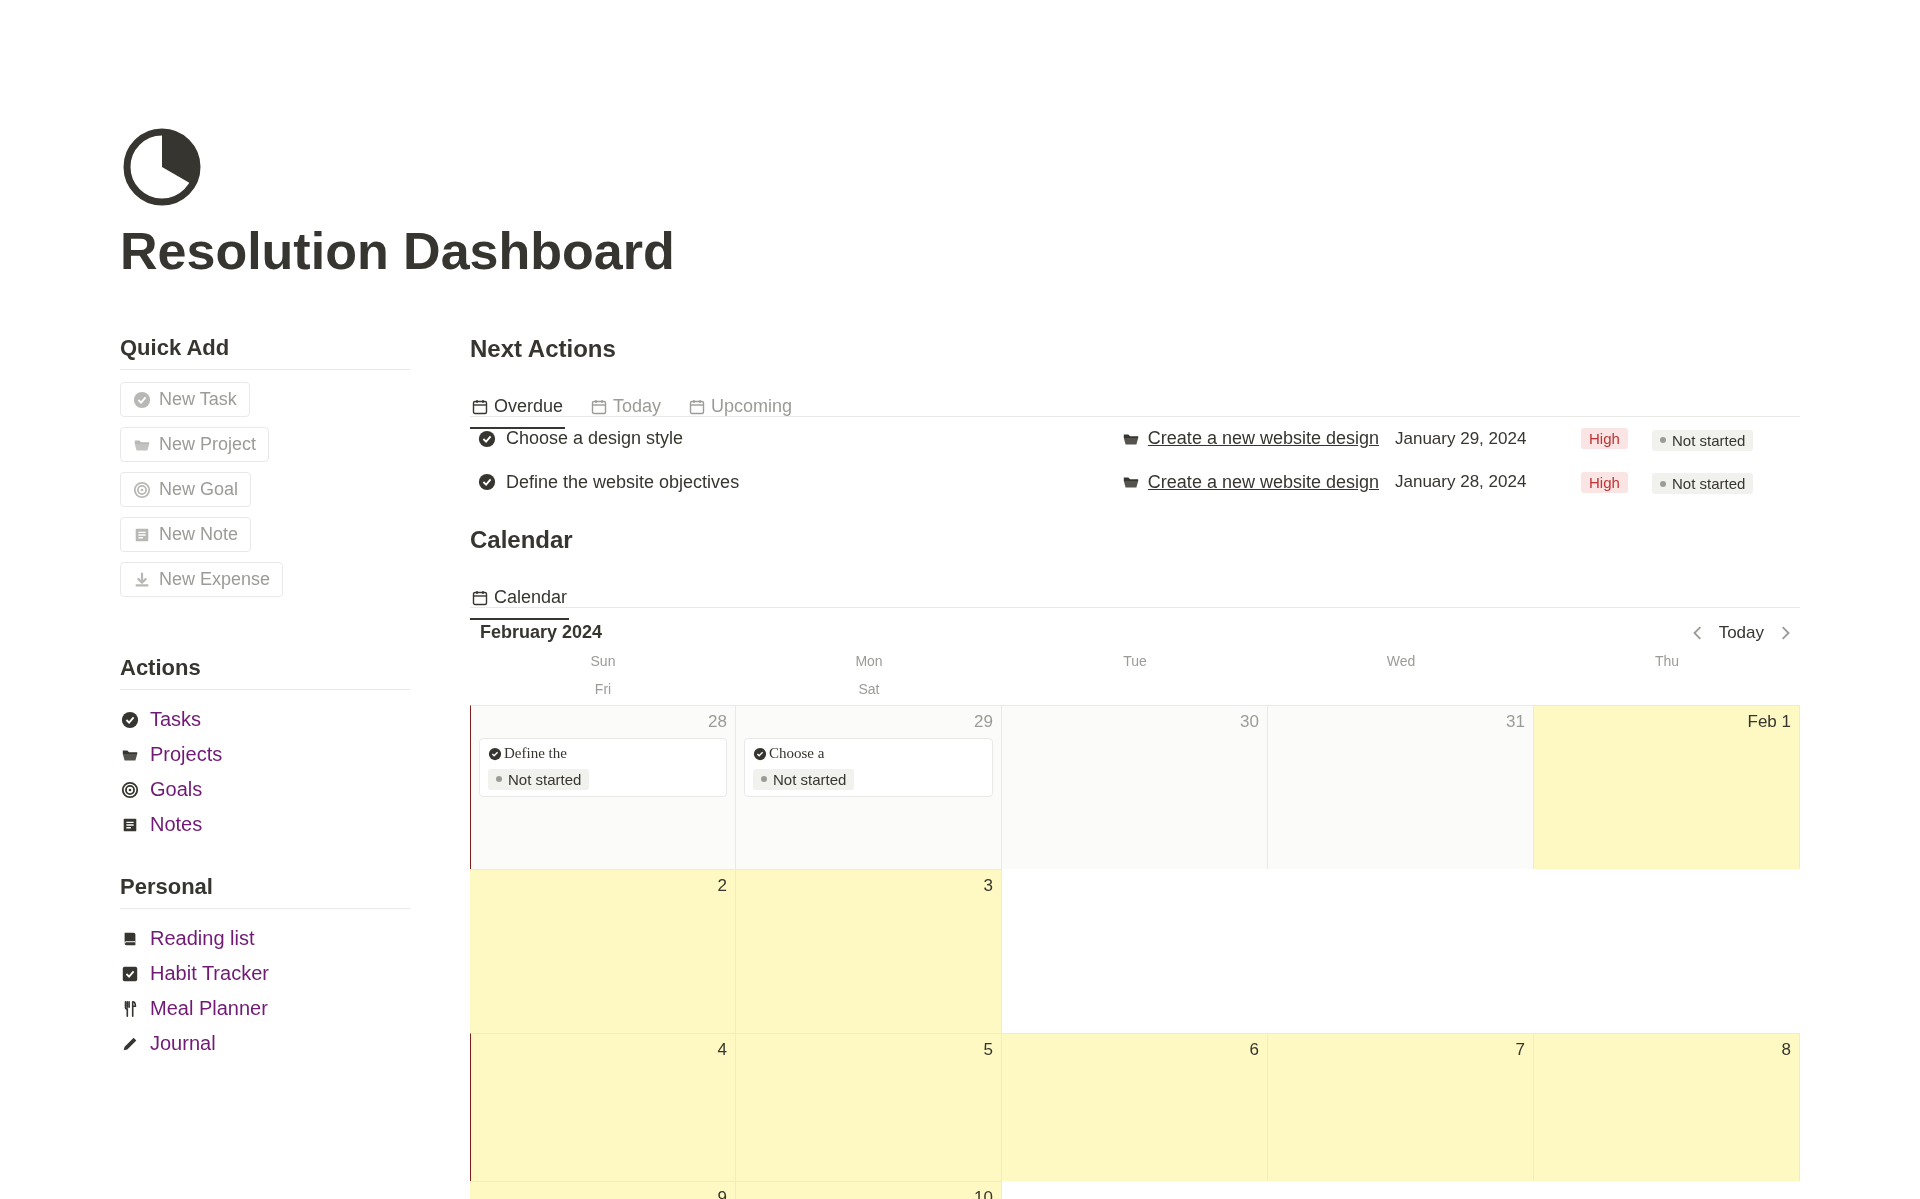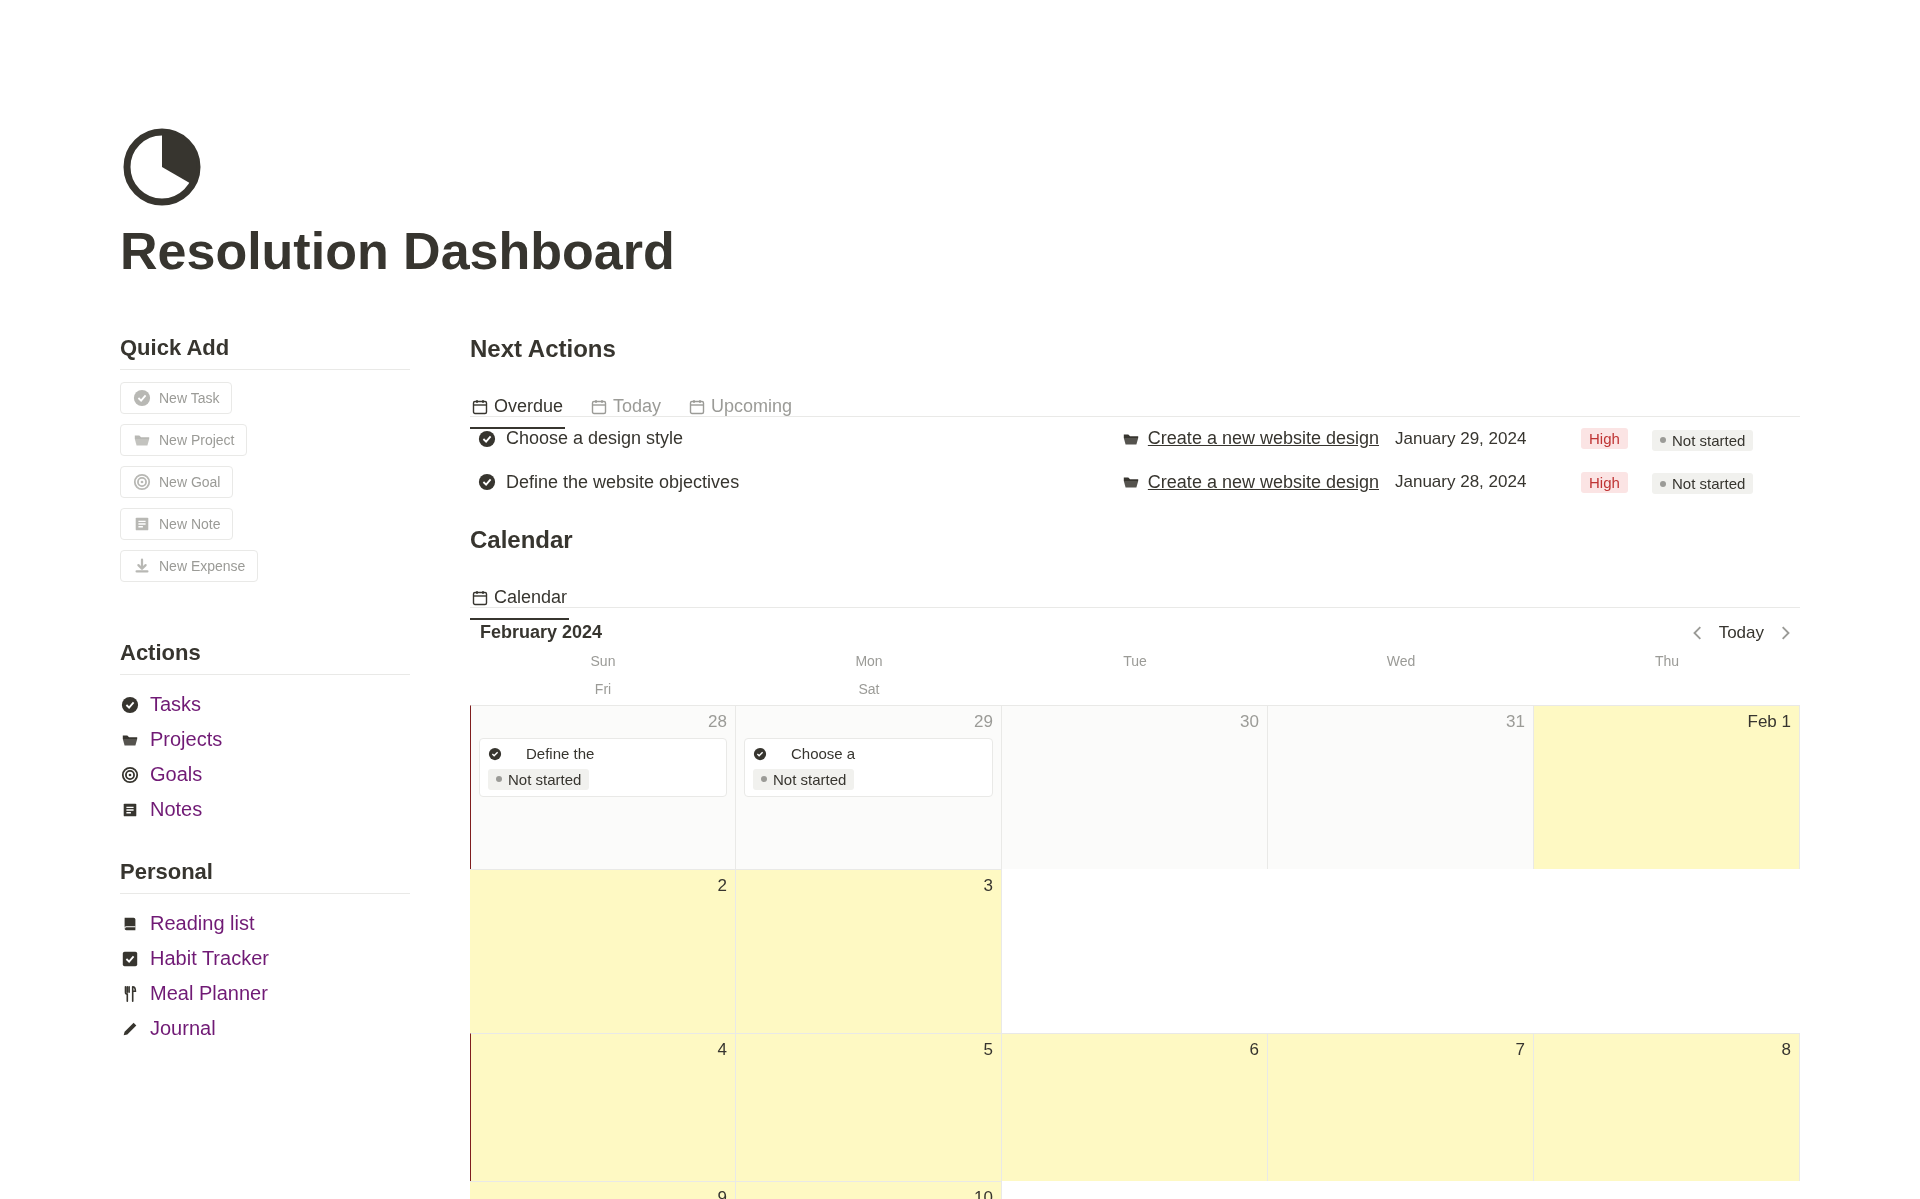--- a/index.html
+++ b/index.html
@@ -48,21 +48,21 @@
 }
 .quick-add { margin-bottom: 48px; }
 .btn {
   display: inline-flex;
   align-items: center;
   gap: 8px;
   border: 1px solid #e9e9e7;
   background: #fff;
   border-radius: 4px;
   padding: 6px 12px;
-  font-size: 14px;
+  font-size: 18px;
   color: #9b9b97;
   cursor: pointer;
   margin-bottom: 10px;
 }
 .btn .icn { display:inline-flex; align-items:center; justify-content:center; width:18px; height:18px; }
 .link-list { margin-bottom: 32px; }
 .link-item {
   display: flex;
   align-items: center;
   gap: 10px;
@@ -156,21 +156,21 @@
   font-size:17px;
   color:#37352f;
   margin-bottom:6px;
 }
 .cal-cell.outside .cal-date { color:#9b9b97; }
 .cal-event {
   background:#fff;border:1px solid #e9e9e7;border-radius:4px;
   padding:6px 8px;font-size:15px;font-weight:500;
   display:flex;flex-direction:column;gap:6px;
 }
-.cal-event .ev-title { display:flex;align-items:center;gap:24px;white-space:nowrap;overflow:hidden;text-overflow:ellipsis;}
+.cal-event .ev-title { display:flex;align-items:center;gap:2px;white-space:nowrap;overflow:hidden;text-overflow:ellipsis;font-family:Liberation Serif, serif;}
 .cal-event .icn{width:14px;height:14px;display:inline-flex;flex-shrink:0;}
 svg { display:block; }
 .underline { text-decoration: underline; }
 </style>
 </head>
 <body>
 
 <div class="page">
 
   <div class="header-icon">

